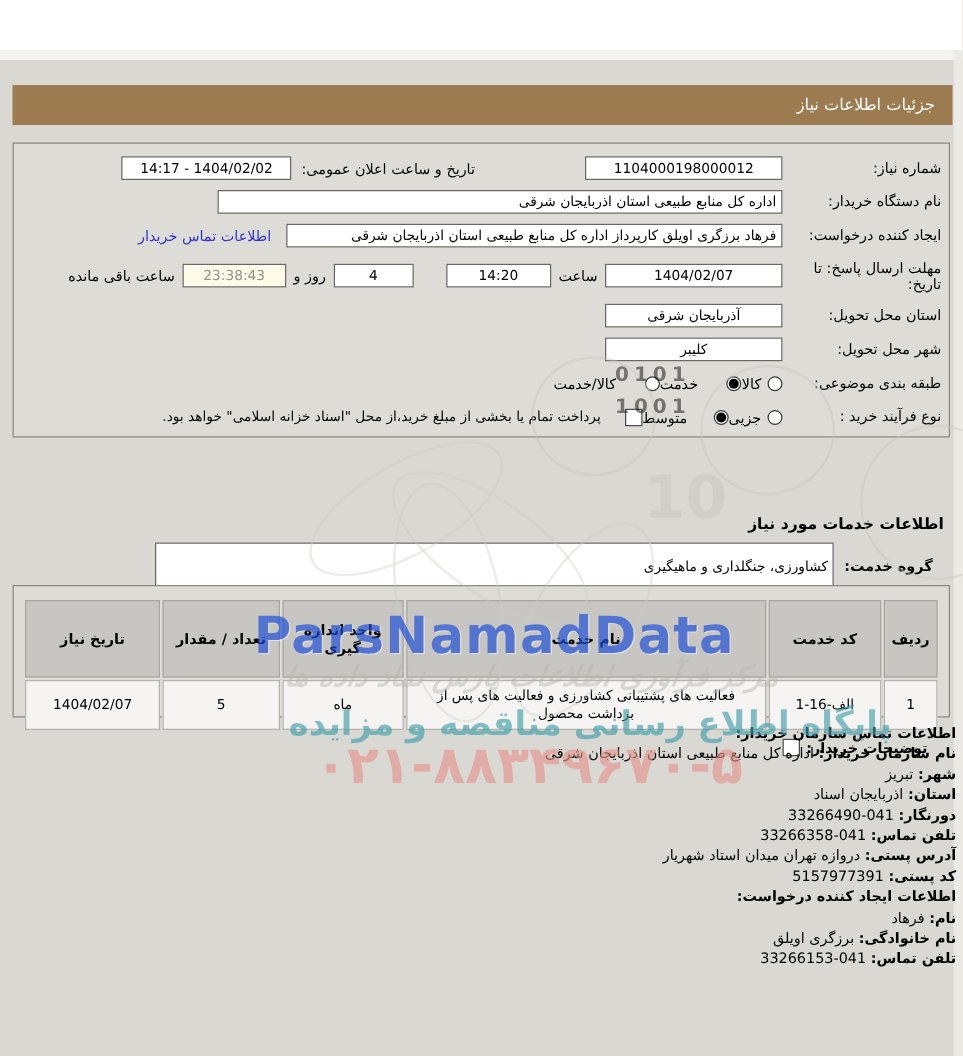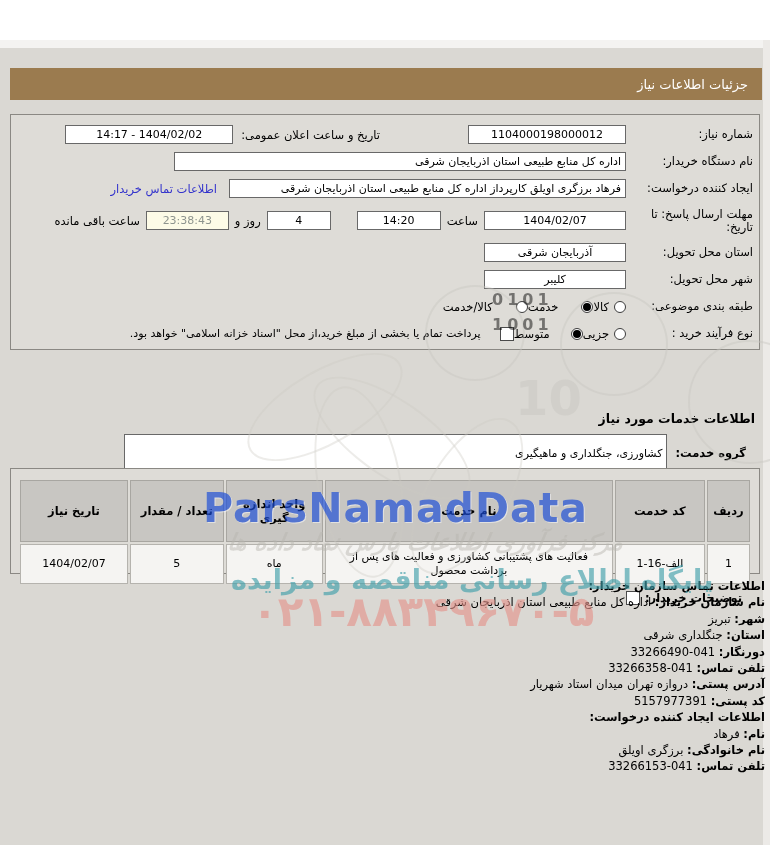--- a/index.html
+++ b/index.html
@@ -71,21 +71,21 @@
   <div class="topstrip"></div>
   <div class="rightstrip"></div>
 
   <div class="titlebar">جزئیات اطلاعات نیاز</div>
 
   <div class="panel" id="box1">
     <div class="f-row">
       <span class="lblw">شماره نیاز:</span>
       <div class="inp" style="width:158px">1104000198000012</div>
       <span style="margin-right:88px">تاریخ و ساعت اعلان عمومی:</span>
-      <div class="inp" style="width:168px;margin-right:8px">1404/02/02 - 14:17</div>
+      <div class="inp" style="width:136px;margin-right:8px">1404/02/02 - 14:17</div>
     </div>
 
     <div class="f-row">
       <span class="lblw">نام دستگاه خریدار:</span>
       <div class="inp start" style="width:452px">اداره کل منابع طبیعی استان اذربایجان شرقی</div>
     </div>
 
     <div class="f-row">
       <span class="lblw">ایجاد کننده درخواست:</span>
       <div class="inp start" style="width:397px">فرهاد برزگری اویلق کارپرداز اداره کل منابع طبیعی استان اذربایجان شرقی</div>
@@ -176,21 +176,21 @@
     <div class="notes-row">
       <b>توضیحات خریدار:</b>
       <span class="cb"></span>
     </div>
   </div>
 
   <div id="contact">
     <div><b>اطلاعات تماس سازمان خریدار:</b> <span></span></div>
     <div><b>نام سازمان خریدار:</b> <span>اداره کل منابع طبیعی استان اذربایجان شرقی</span></div>
     <div><b>شهر:</b> <span>تبریز</span></div>
-    <div><b>استان:</b> <span>جنگلداری شرقی</span></div>
+    <div><b>استان:</b> <span>اذربایجان اسناد</span></div>
     <div><b>دورنگار:</b> <span>041-33266490</span></div>
     <div><b>تلفن تماس:</b> <span>041-33266358</span></div>
     <div><b>آدرس پستی:</b> <span>دروازه تهران میدان استاد شهریار</span></div>
     <div><b>کد پستی:</b> <span>5157977391</span></div>
     <div><b>اطلاعات ایجاد کننده درخواست:</b> <span></span></div>
     <div><b>نام:</b> <span>فرهاد</span></div>
     <div><b>نام خانوادگی:</b> <span>برزگری اویلق</span></div>
     <div><b>تلفن تماس:</b> <span>041-33266153</span></div>
   </div>
 

